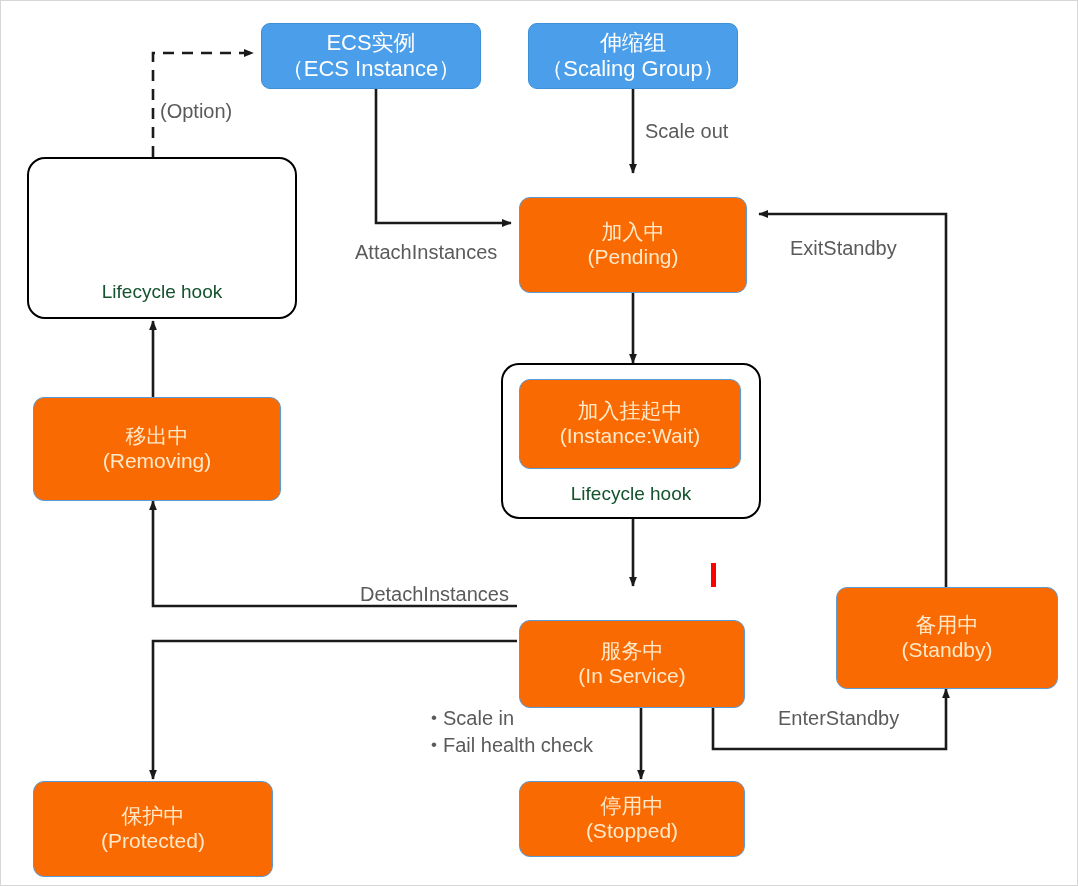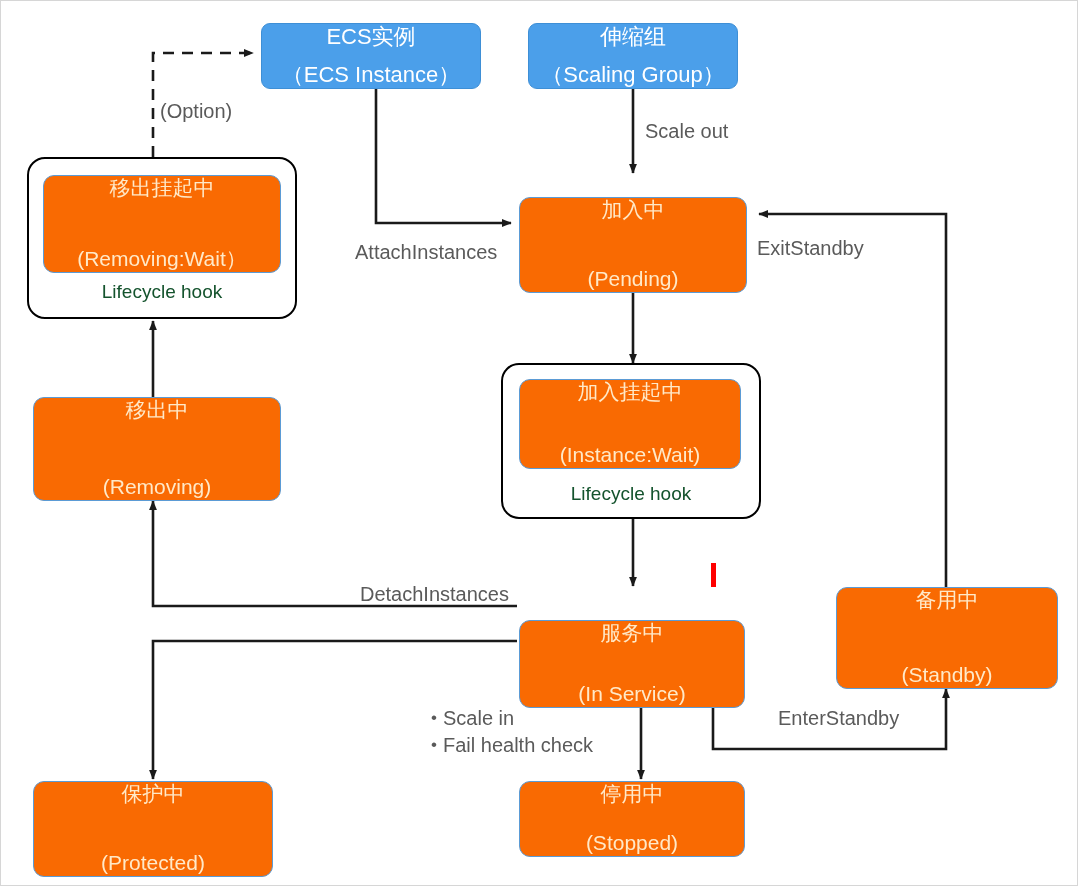--- a/index.html
+++ b/index.html
@@ -1,21 +1,21 @@
 <!DOCTYPE html>
 <html><head>
 <meta charset="utf-8">
 <style>
   html,body{margin:0;padding:0;background:#fff;}
   body{font-family:"Liberation Sans","DejaVu Sans",sans-serif;}
   #stage{position:relative;width:1078px;height:886px;background:#ffffff;
          border:1px solid #d6d6d6;box-sizing:border-box;overflow:hidden;}
   svg#canvas{position:absolute;left:0;top:0;width:1078px;height:886px;}
   .node{position:absolute;box-sizing:border-box;display:flex;flex-direction:column;
-        align-items:center;justify-content:space-between;text-align:center;line-height:1.18;}
+        align-items:center;justify-content:center;text-align:center;line-height:1.18;}
   .node.blue{background:#4B9FEA;border:1px solid #3E8FD6;border-radius:9px;color:#ffffff;}
   .node.orange{background:#F96A02;border:1.5px solid #5B9BD5;border-radius:11px;color:#FFE9C8;}
   .node .l1{font-size:21px;}
   .node .l2{font-size:21px;}
   .node.blue .l1,.node.blue .l2{font-size:22px;}
   .hookbox{position:absolute;box-sizing:border-box;background:#ffffff;
            border:2.5px solid #000000;border-radius:18px;}
   .hooklabel{position:absolute;width:100%;text-align:center;font-size:19px;color:#14532d;}
   .edgelabel{position:absolute;font-size:20px;color:#5a5a5a;white-space:nowrap;}
   .bullets{position:absolute;font-size:20px;color:#5a5a5a;}
@@ -71,24 +71,20 @@
   <div class="node blue" style="left:260px;top:22px;width:220px;height:66px;">
     <span class="l1">ECS实例</span>
     <span class="l2">（ECS Instance）</span>
   </div>
 
   <div class="node blue" style="left:527px;top:22px;width:210px;height:66px;">
     <span class="l1">伸缩组</span>
     <span class="l2">（Scaling Group）</span>
   </div>
 
-  <div class="node orange" style="left:42px;top:174px;width:238px;height:98px;">
-    <span class="l1">移出挂起中</span>
-    <span class="l2">(Removing:Wait）</span>
-  </div>
 
   <div class="node orange" style="left:518px;top:176px;width:228px;height:96px;margin-top:20px;">
     <span class="l1">加入中</span>
     <span class="l2">(Pending)</span>
   </div>
 
   <div class="node orange" style="left:518px;top:378px;width:222px;height:90px;">
     <span class="l1">加入挂起中</span>
     <span class="l2">(Instance:Wait)</span>
   </div>
@@ -119,21 +115,21 @@
   </div>
 
   <div class="caret" style="left:710px;top:562px;width:5px;height:24px;"></div>
 
   <div class="edgelabel" style="left:159px;top:99px;">(Option)</div>
 
   <div class="edgelabel" style="left:644px;top:119px;">Scale out</div>
 
   <div class="edgelabel" style="left:354px;top:240px;">AttachInstances</div>
 
-  <div class="edgelabel" style="left:756px;top:236px;">ExitStandby</div>
+  <div class="edgelabel" style="left:789px;top:236px;">ExitStandby</div>
 
   <div class="edgelabel" style="left:327px;top:582px;margin-left:32px;">DetachInstances</div>
 
   <div class="edgelabel" style="left:777px;top:706px;">EnterStandby</div>
 
   <div class="bullets" style="left:424px;top:706px;">
     <div>
       <span class="dot">•</span>
       <span>Scale in</span>
     </div>

